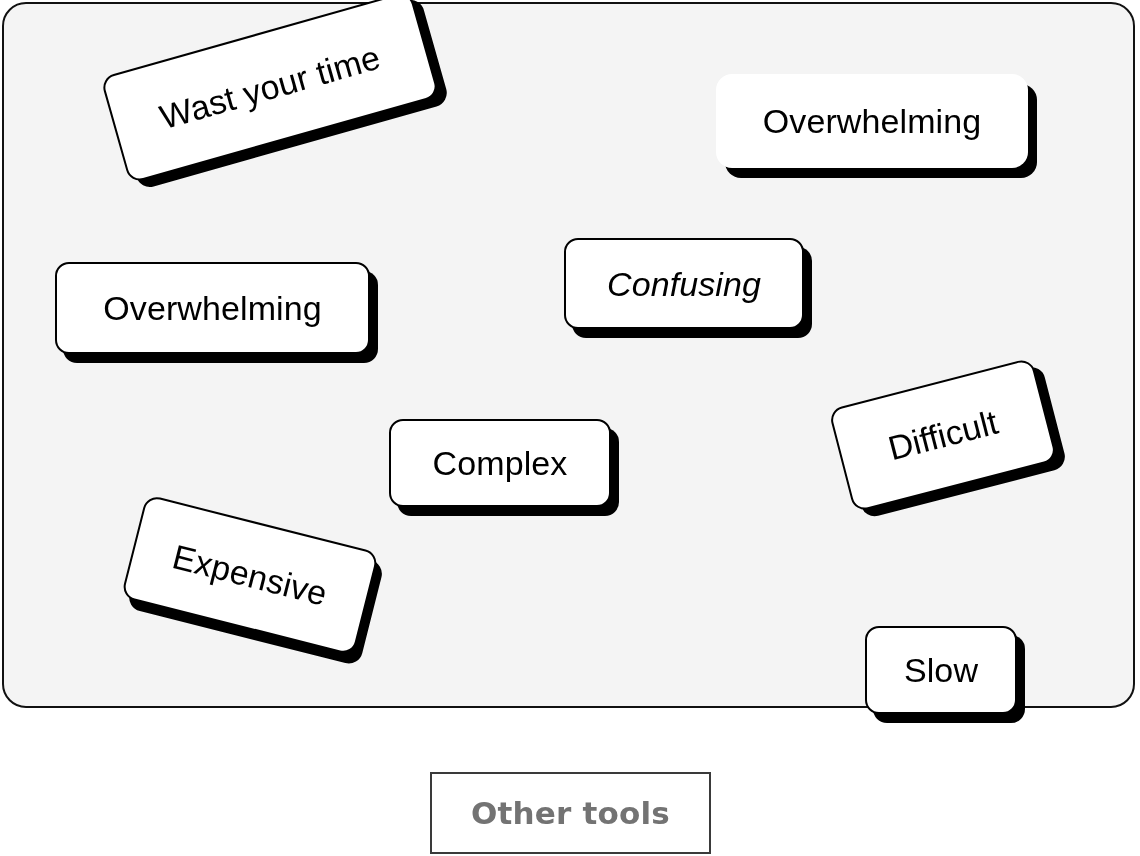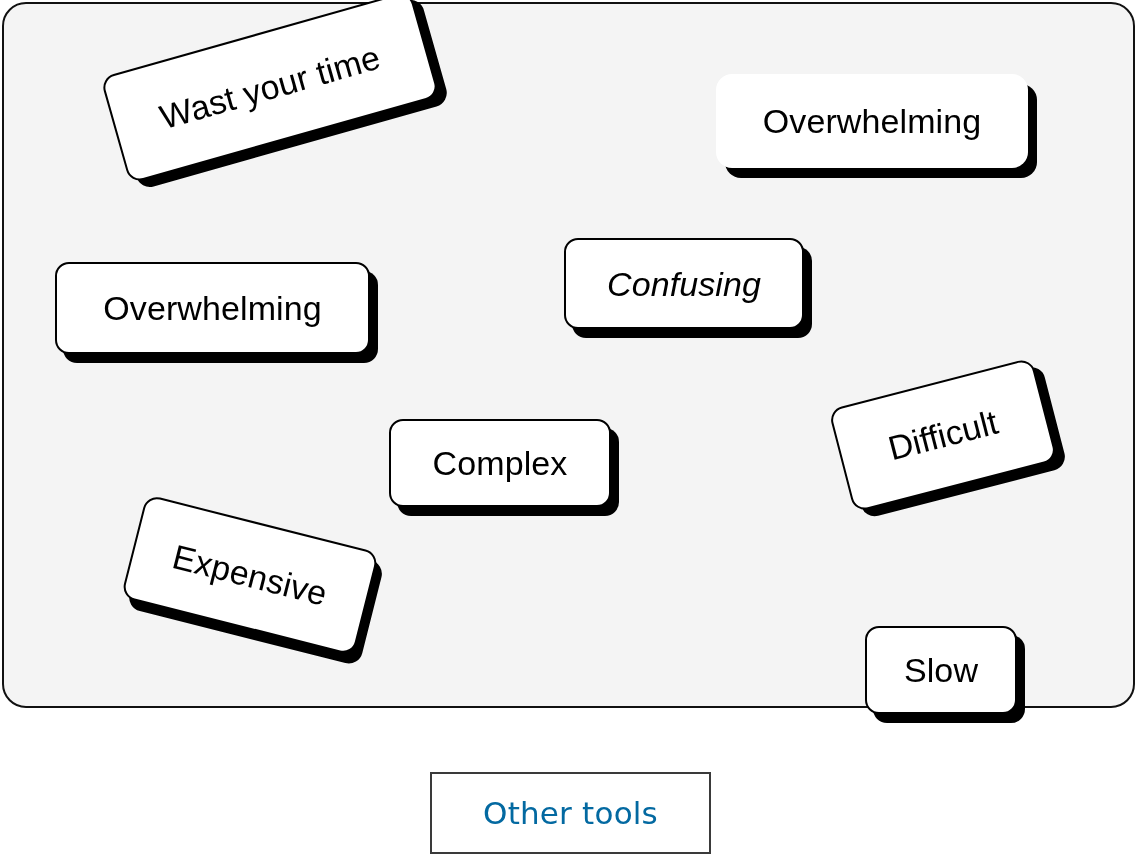--- a/index.html
+++ b/index.html
@@ -121,22 +121,22 @@
     background: #ffffff;
     border: 2px solid #3a3a3a;
     border-radius: 0;
     display: flex;
     align-items: center;
     justify-content: center;
   }
   #other-tools-box .caption-label {
     font-family: "DejaVu Sans", "Liberation Sans", sans-serif;
     font-size: 31px;
-    font-weight: 400;
-    color: #0369a1;
+    font-weight: 700;
+    color: #737373;
     letter-spacing: 0.2px;
     line-height: 1;
     white-space: nowrap;
   }
 </style>
 </head>
 <body>
 
 <div id="canvas">
 

